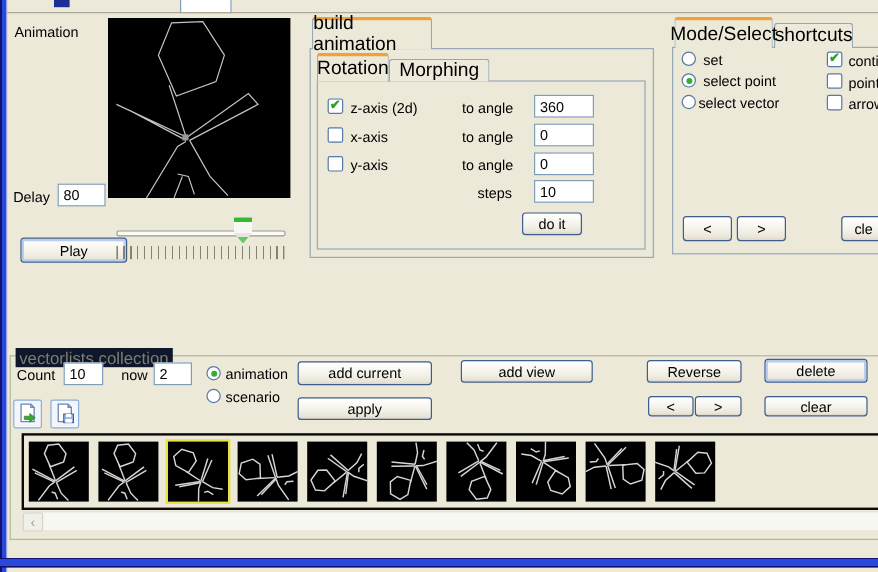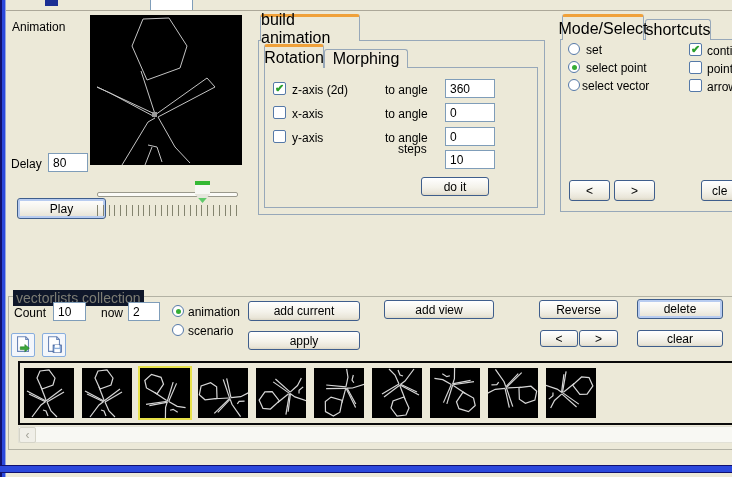--- a/index.html
+++ b/index.html
@@ -106,23 +106,23 @@
 <div class="check" style="left:273px;top:106px;z-index:6;"></div>
 <div class="lbl" style="left:292px;top:107px;z-index:6;">x-axis</div>
 <div class="lbl" style="left:385px;top:107px;z-index:6;">to angle</div>
 <div class="field" style="left:445px;top:103px;width:50px;height:19px;z-index:6;">0</div>
 
 <div class="check" style="left:273px;top:130px;z-index:6;"></div>
 <div class="lbl" style="left:292px;top:131px;z-index:6;">y-axis</div>
 <div class="lbl" style="left:385px;top:131px;z-index:6;">to angle</div>
 <div class="field" style="left:445px;top:127px;width:50px;height:19px;z-index:6;">0</div>
 
-<div class="lbl" style="left:398px;top:142px;z-index:6;">steps</div>
+<div class="lbl" style="left:398px;top:154px;z-index:6;">steps</div>
 <div class="field" style="left:445px;top:150px;width:50px;height:19px;z-index:6;">10</div>
-<button class="btn" style="left:421px;top:177px;width:68px;height:19px;z-index:6;">do it</button>
+<button class="btn" style="left:435px;top:177px;width:50px;height:19px;z-index:6;">do it</button>
 
 <div class="tab sel" style="left:562px;top:14px;width:82px;height:26px;">
   <span>Mode/Select</span>
 </div>
 <div class="tab" style="left:645px;top:19px;width:66px;height:21px;">
   <span>shortcuts</span>
 </div>
 <div class="tabpanel" style="left:560px;top:39px;width:182px;height:173px;"></div>
 
 <div class="radio" style="left:568px;top:43px;z-index:6;"></div>

